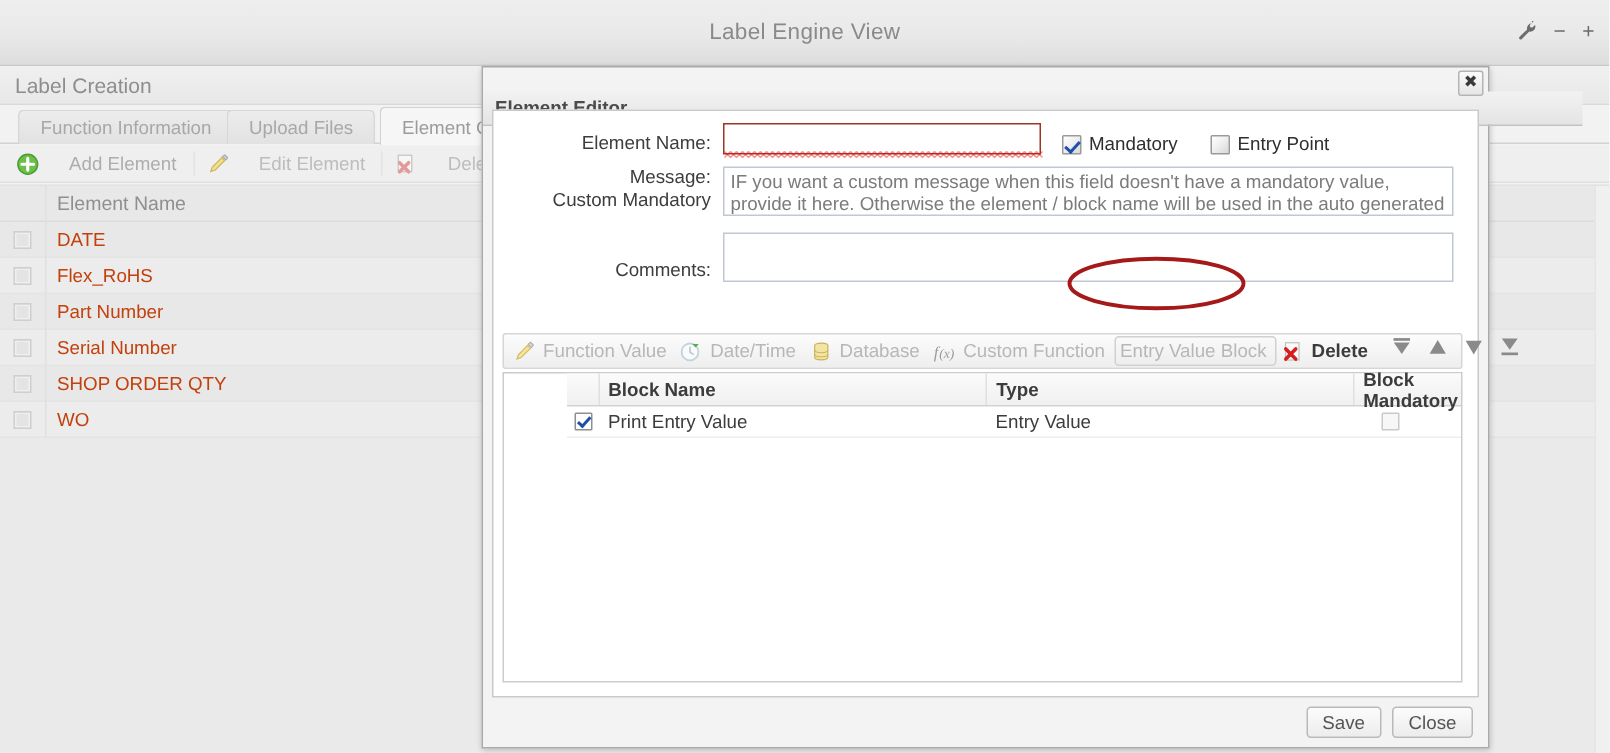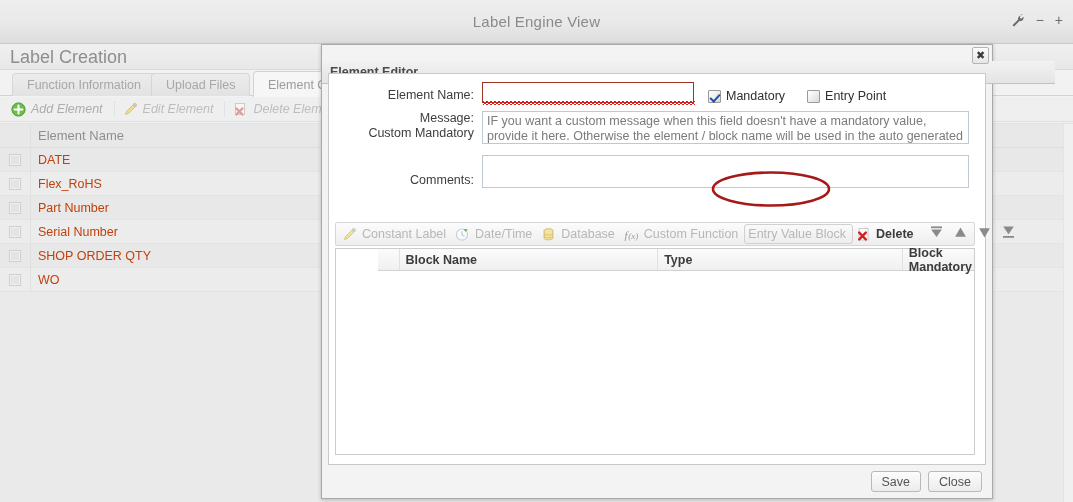--- a/index.html
+++ b/index.html
@@ -46,21 +46,21 @@
     background: #f2f2f2;
   }
   .bg-head {
     position: absolute; left: 0; top: 0;
     width: 1073px; height: 26px;
     background: linear-gradient(to bottom,#f0f0f0,#e8e8e8);
     border-bottom: 1px solid #d9d9d9;
   }
   .bg-head-title {
     position: absolute; left: 10px; top: 0; height: 14px; line-height: 26px;
-    font-size: 18px; color: #8e8e8e;
+    font-size: 14px; color: #8e8e8e;
   }
   
   .tabstrip {
     position: absolute; left: 0; top: 27px;
     width: 1073px; height: 25px;
     border-bottom: 1px solid #d2d2d2;
   }
   .tab {
     position: absolute; top: 2px; height: 23px;
     line-height: 23px;
@@ -79,26 +79,25 @@
   }
   
   .el-toolbar {
     position: absolute; left: 0; top: 53px;
     width: 1073px; height: 25px;
     background: #efefef;
     border-bottom: 1px solid #e0e0e0;
     display: flex; align-items: center; padding-left: 6px;
   }
   .el-tb-btn {
-    display: flex; align-items: center; gap: 5px;
+    display: flex; align-items: center; gap: 20px;
     height: 21px; padding: 0 7px 0 4px;
     font-size: 12.5px; color: #bdbdbd;
     border: 1px solid transparent; border-radius: 3px;
     white-space: nowrap;
-    font-style: italic;
   }
   .el-tb-btn.enabled { color: #adadad; }
   .sep-v { width: 1px; height: 16px; background: #e2e2e2; margin: 0 3px; }
   .ic16 { width: 15px; height: 15px; display: inline-block; position: relative; }
 
   
   .el-table {
     position: absolute; left: 0; top: 79px;
     width: 1073px; height: 379px;
     background: #eaeaea;
@@ -453,21 +452,21 @@
       </div>
 
       <div class="blk-toolbar">
         <div class="blk-btn">
           <span class="ic16">
             <svg width="15" height="15" viewBox="0 0 15 15">
               <path d="M2.6 12.4l1-2.8 6.2-6.3 1.9 1.9-6.3 6.2z" fill="#f5e49a" stroke="#d2bb66" stroke-width=".8"></path>
               <path d="M10.1 2.4l1.6-1.2 1.9 1.9-1.2 1.6z" fill="#d8d8d8" stroke="#adadad" stroke-width=".7"></path>
             </svg>
           </span>
-          <span>Constant Label</span>
+          <span>Function Value</span>
         </div>
         <div class="blk-btn">
           <span class="ic16">
             <svg width="15" height="15" viewBox="0 0 15 15">
               <circle cx="7" cy="7.6" r="5.6" fill="#fafafa" stroke="#bfd4e0" stroke-width="1.2"></circle>
               <path d="M7 4.6v3.2l2.1 1.3" stroke="#b9c9d4" stroke-width="1.1" fill="none" stroke-linecap="round"></path>
               <path d="M8.5 2.3h4.3l-2 2.4z" fill="#5aab4a"></path>
             </svg>
           </span>
           <span>Date/Time</span>
@@ -530,20 +529,30 @@
         </div>
       </div>
 
       <div class="blk-grid">
         <div class="blk-head">
           <div class="c-chk"></div>
           <div class="c-name">Block Name</div>
           <div class="c-type">Type</div>
           <div class="c-mods">Block Mandatory</div>
         </div>
+        <div class="blk-row">
+          <div class="c-chk">
+            <span class="chk-sm checked"></span>
+          </div>
+          <div class="c-name">Print Entry Value</div>
+          <div class="c-type">Entry Value</div>
+          <div class="c-mods" style="padding-left:19px;">
+            <span class="chk-sm light"></span>
+          </div>
+        </div>
       </div>
 
     </div>
 
     <div class="modal-footer">
       <div class="btn">Save</div>
       <div class="btn">Close</div>
     </div>
   </div>
 

